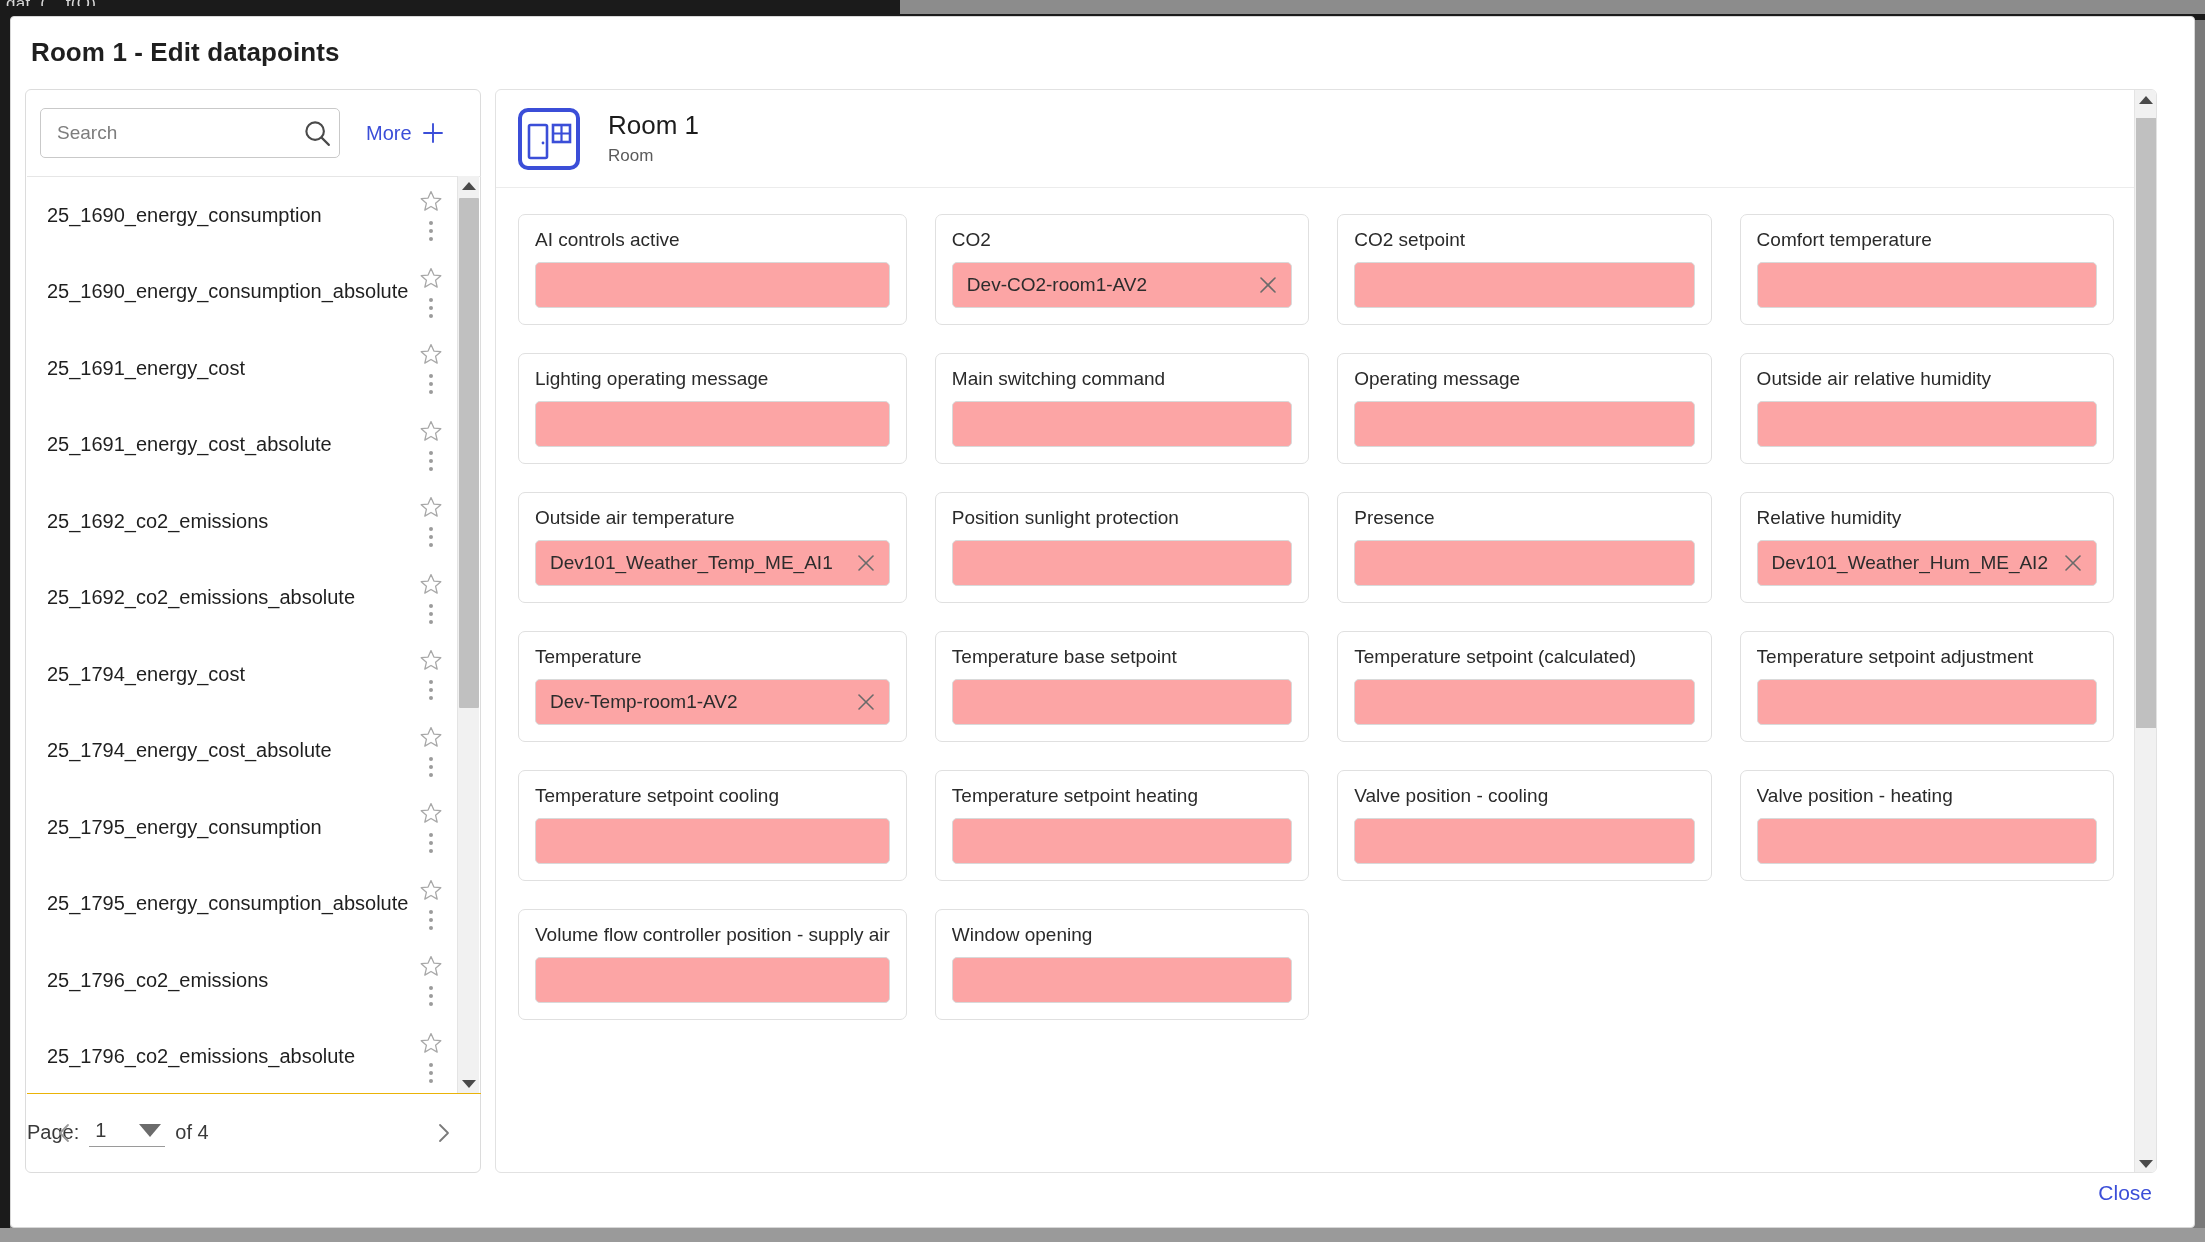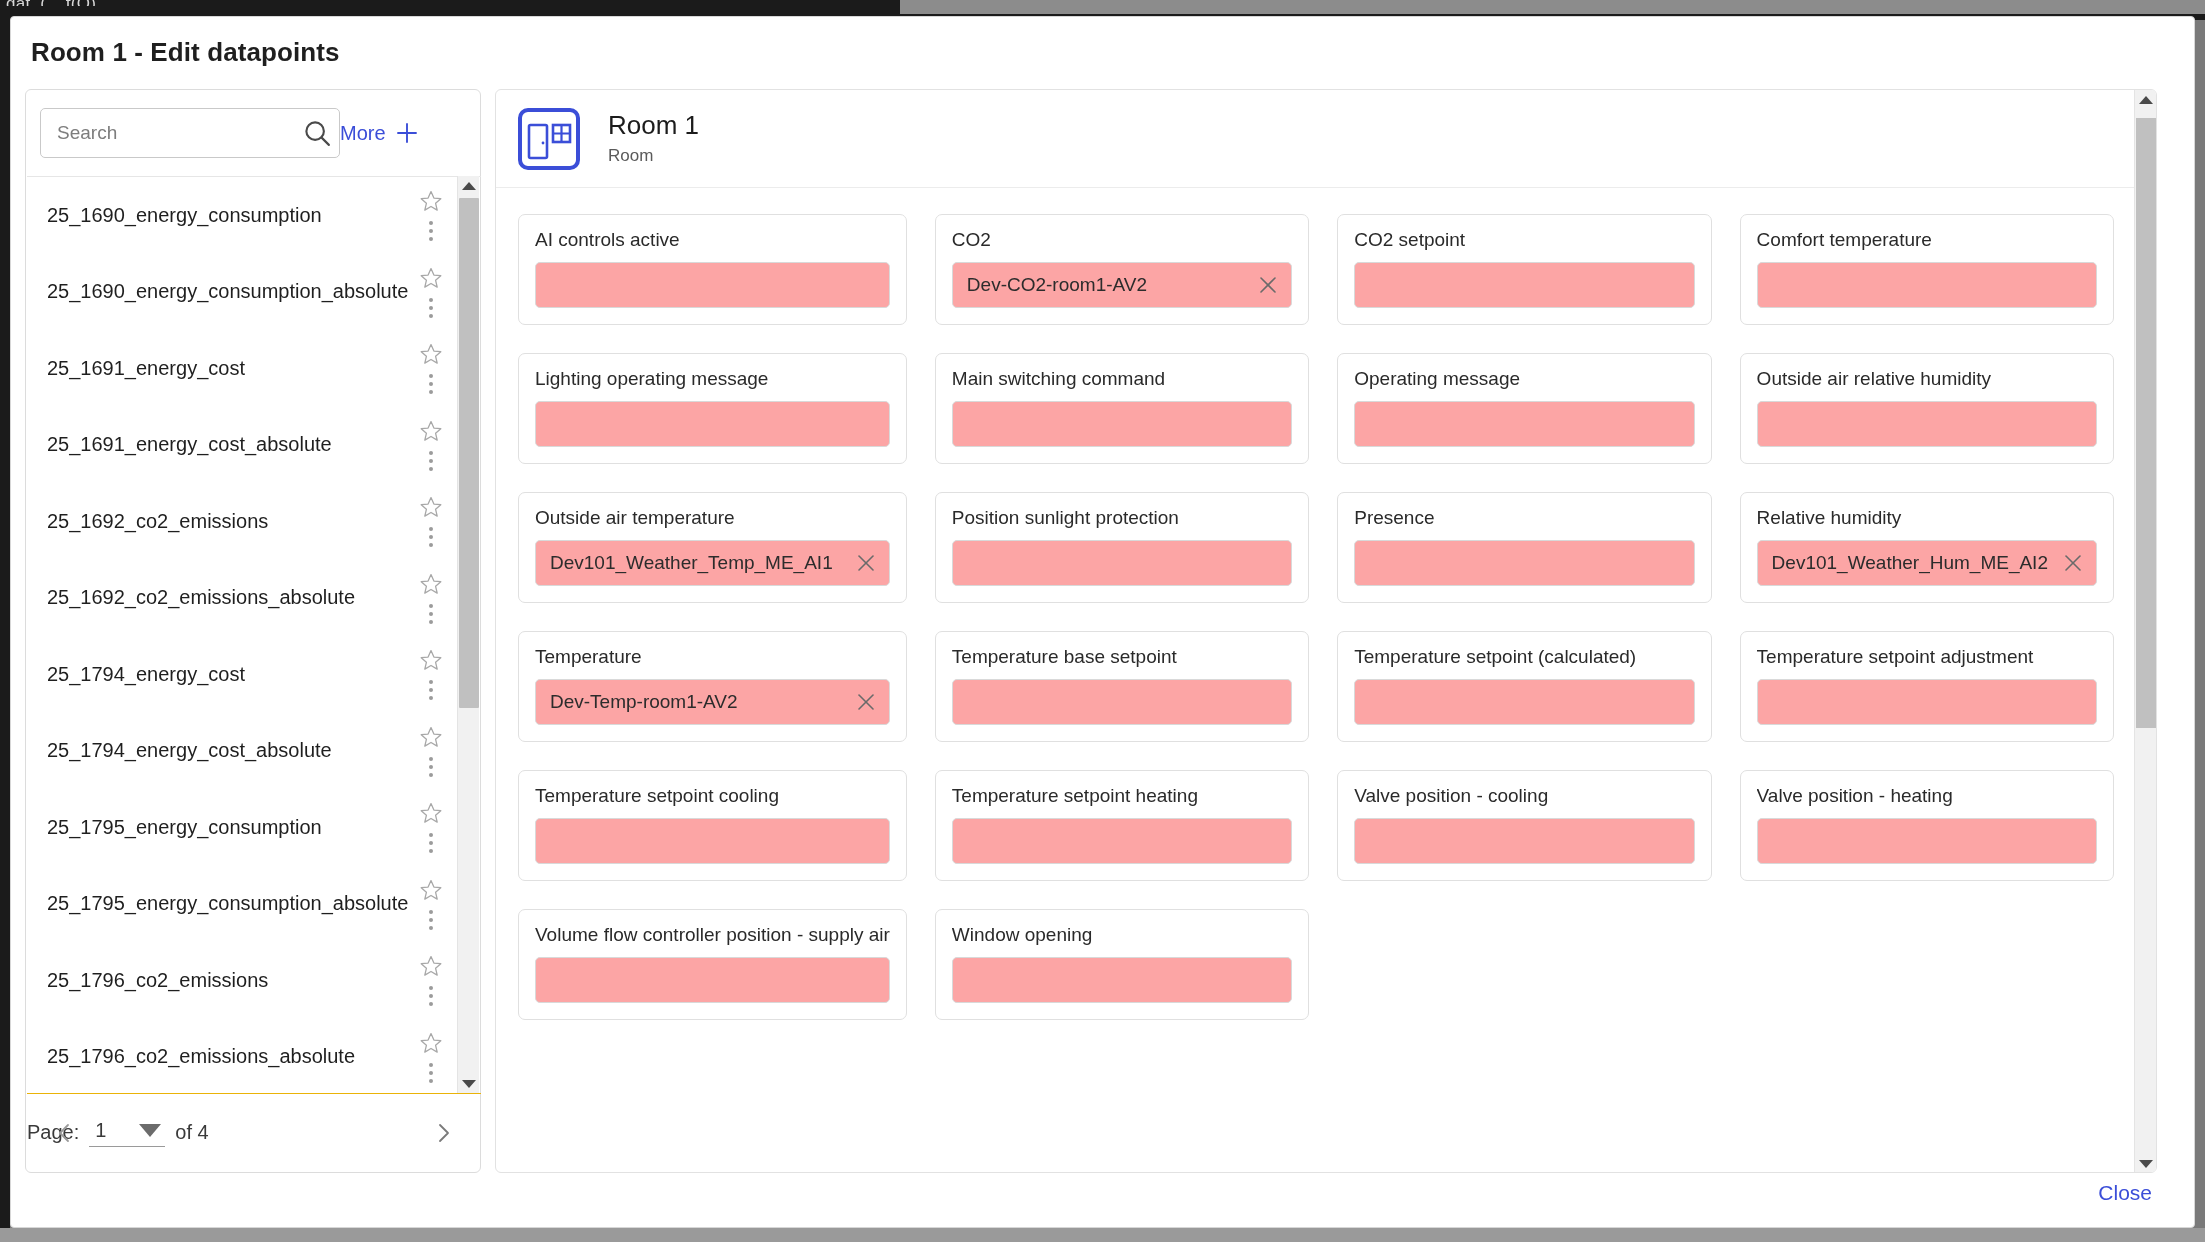--- a/index.html
+++ b/index.html
@@ -69,21 +69,21 @@
     background: #fff;
   }
   .search-input {
     flex: 1; border: none; outline: none; font-size: 19px;
     color: #4a4a4a; font-family: "Liberation Sans", sans-serif;
     background: transparent;
   }
   .search-input::placeholder { color: #7d7d7d; }
   .search-icon { width: 30px; height: 30px; flex: 0 0 30px; }
   .more-link {
-    display: flex; align-items: center; gap: 10px;
+    margin-left: 26px; display: flex; align-items: center; gap: 10px;
     font-size: 20px; color: #3b4ed8; cursor: pointer; user-select: none;
   }
   .plus-icon { width: 22px; height: 22px; display: block; }
 
   .list-wrap {
     position: absolute; left: 1px; top: 86px;
     width: 454px; height: 918px;
     overflow: hidden;
     border-top: 1px solid #e6e6e6;
   }

